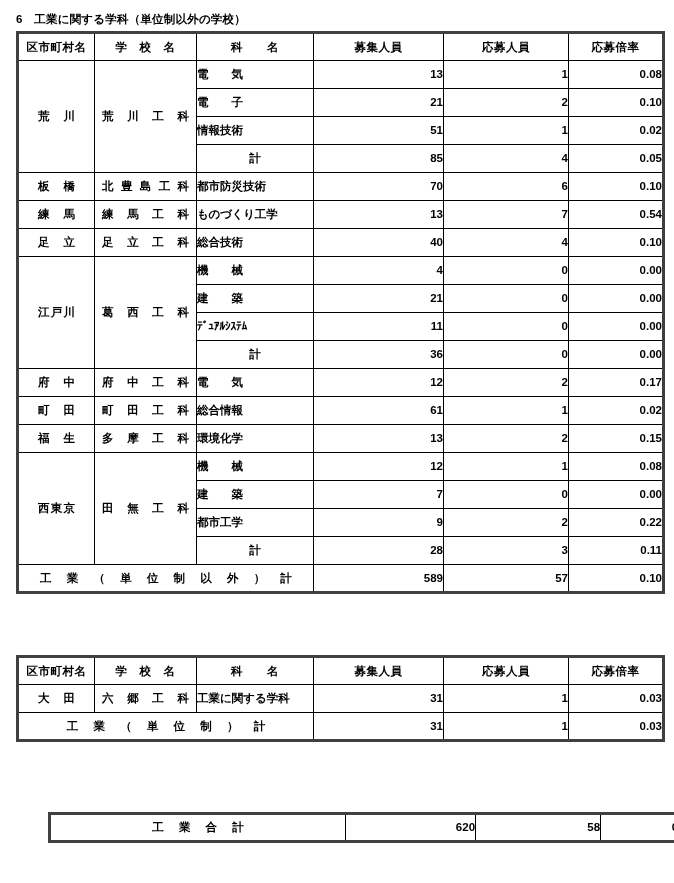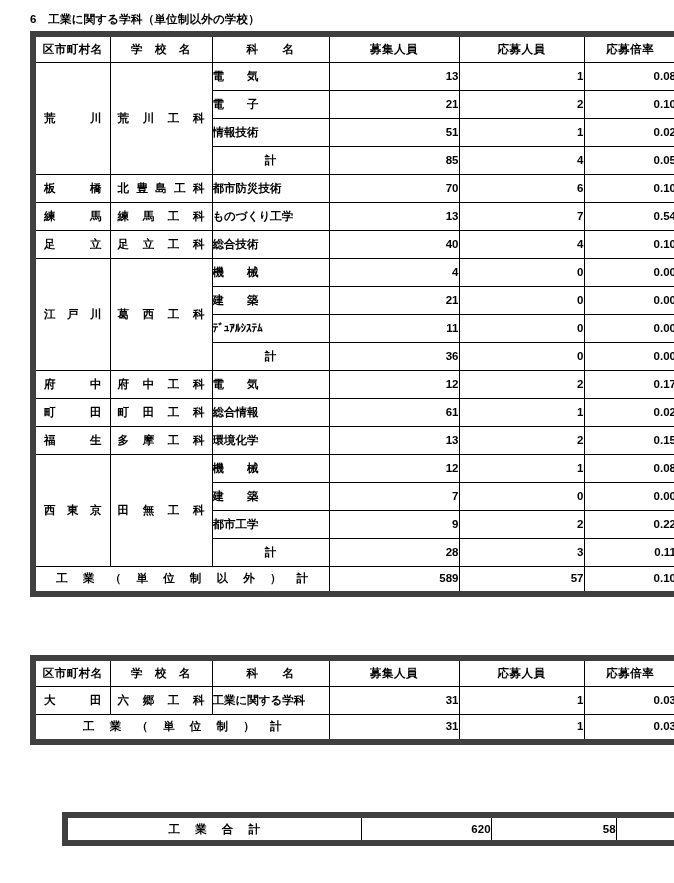--- a/index.html
+++ b/index.html
@@ -5,21 +5,21 @@
   * { box-sizing: border-box; }
   html, body {
     margin: 0; padding: 0;
     background: #ffffff;
     width: 674px; height: 883px;
     font-family: "Liberation Sans", "DejaVu Sans", sans-serif;
     color: #000000;
   }
   .page { position: relative; width: 674px; height: 883px; padding: 0; }
 
-  .section { position: absolute; left: 16px; width: 610px; }
+  .section { position: absolute; left: 2px; width: 610px; }
 
   .caption {
     font-size: 11.5px;
     font-weight: bold;
     letter-spacing: 0.2px;
     padding-left: 14px;
     margin-bottom: 5px;
     white-space: pre;
     line-height: 14px;
   }
@@ -35,21 +35,21 @@
   table.grid td, table.grid th {
     border: 1px solid #000000;
     padding: 0;
     height: 28px;
     vertical-align: middle;
     font-weight: bold;
     font-size: 11.5px;
     line-height: 13px;
   }
   
-  table.grid { border: 6px solid #404040; }
+  table.grid { border: 3px solid #404040; }
 
   col.c-city { width: 77px; }
   col.c-school { width: 102px; }
   col.c-course { width: 117px; }
   col.c-quota { width: 130px; }
   col.c-apps { width: 125px; }
   col.c-ratio { width: 95px; }
 
   .th {
     text-align: center;
@@ -65,21 +65,21 @@
   .cell-left { text-align: left; padding-left: 5px; }
 
   
   .grp { vertical-align: top; padding-top: 7px; text-align: center; }
 
   
   .dist {
     display: block;
     text-align: justify;
     text-align-last: justify;
-    padding: 0 8px;
+    padding: 0 19px;
     white-space: normal;
   }
   .dist-sm { padding: 0 7px; }
   .subtotal-label { text-align: center; }
 
   .wide-total {
     text-align: center;
     letter-spacing: 6px;
     text-indent: 6px;
   }

